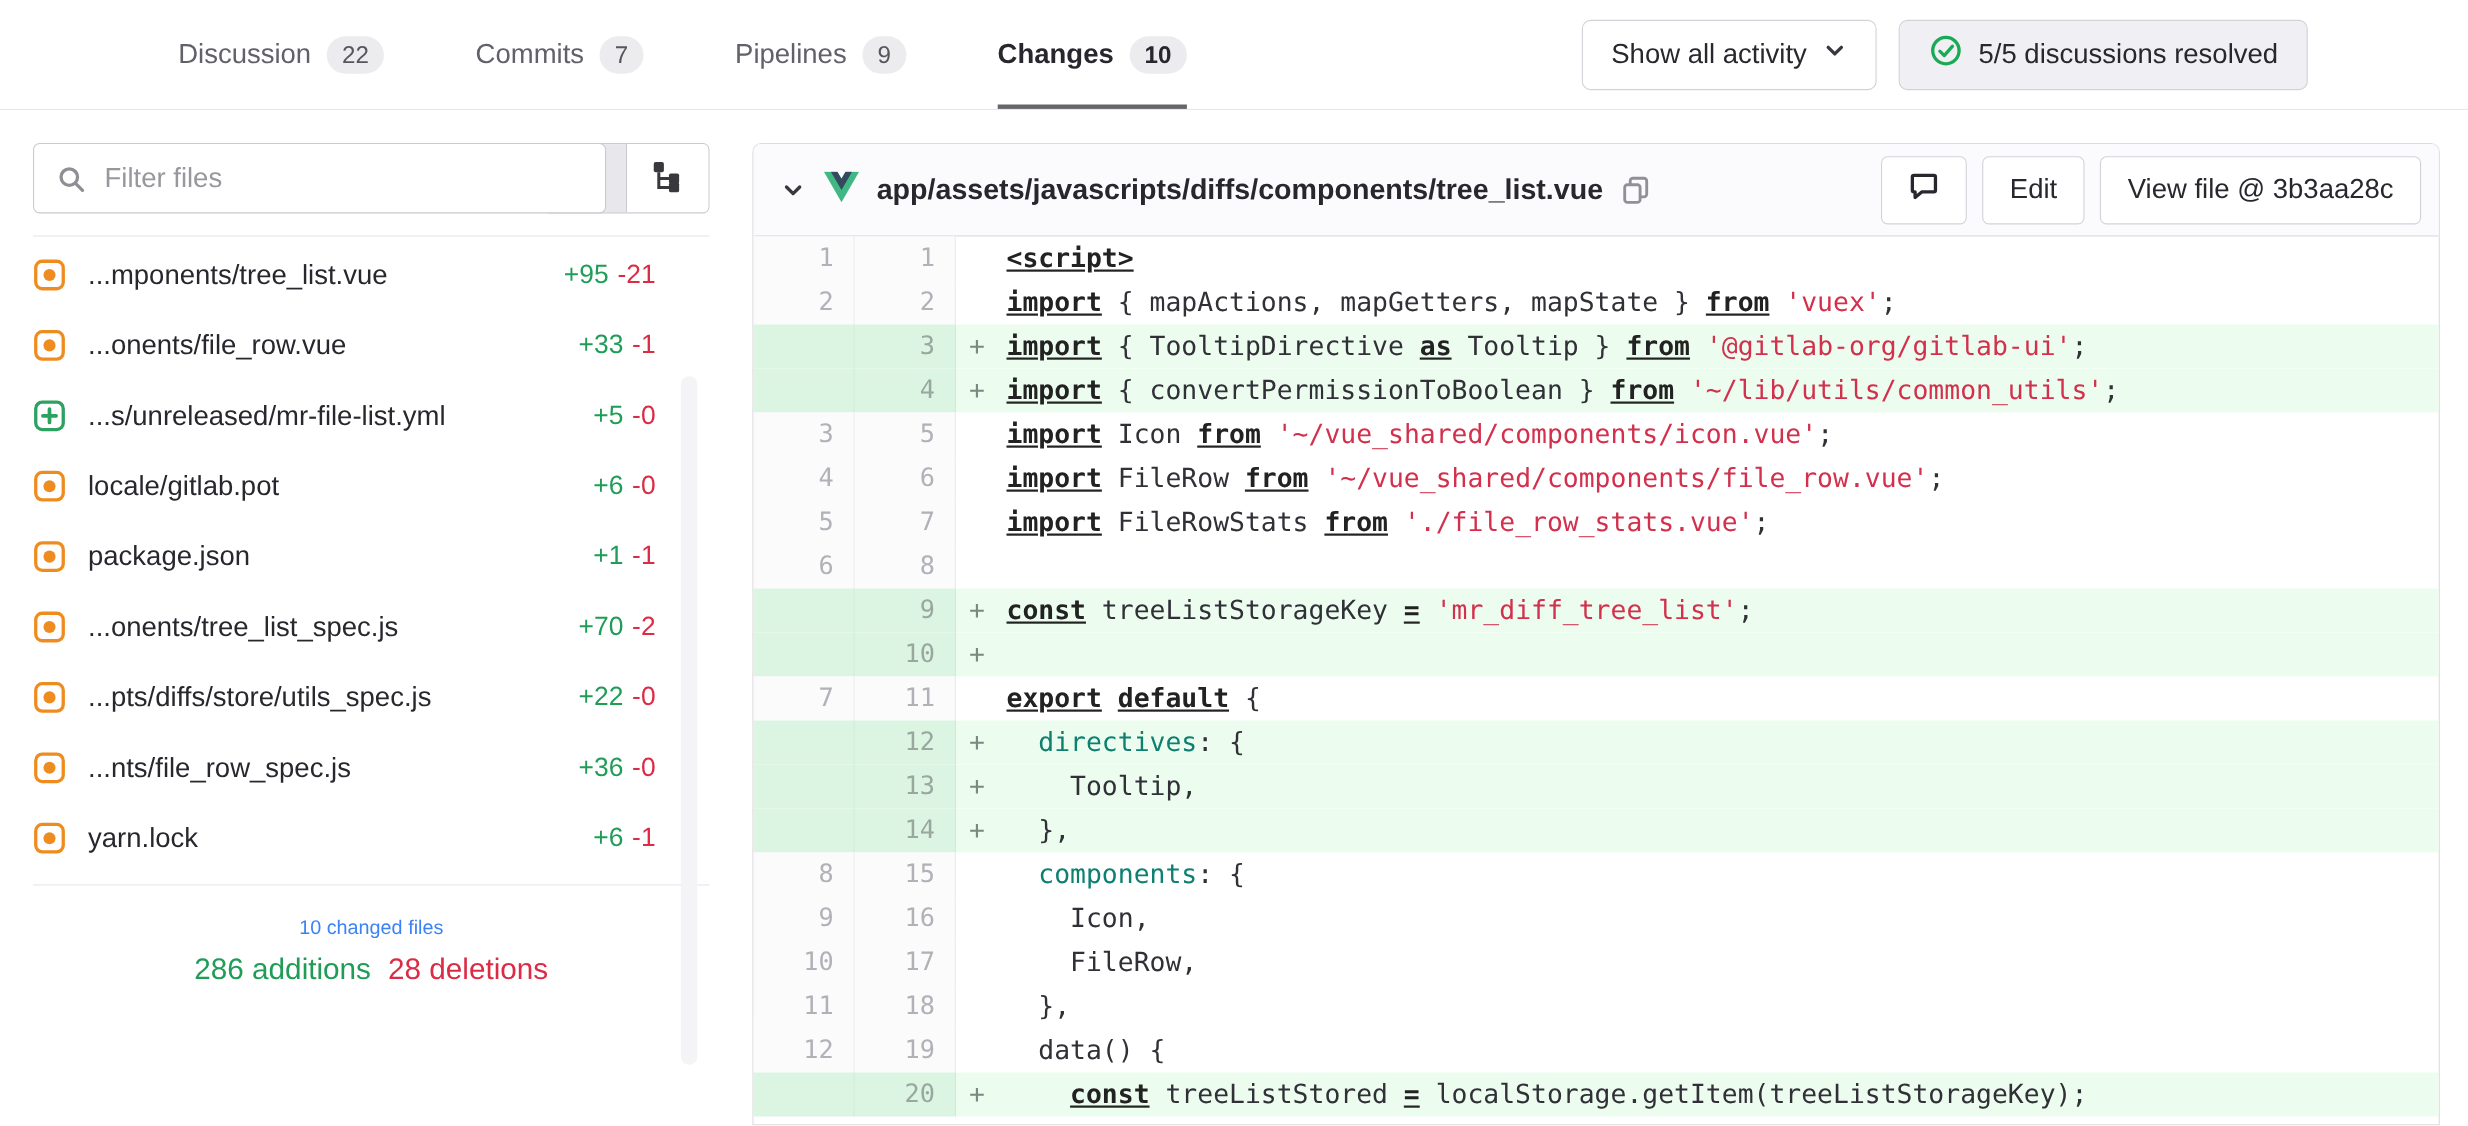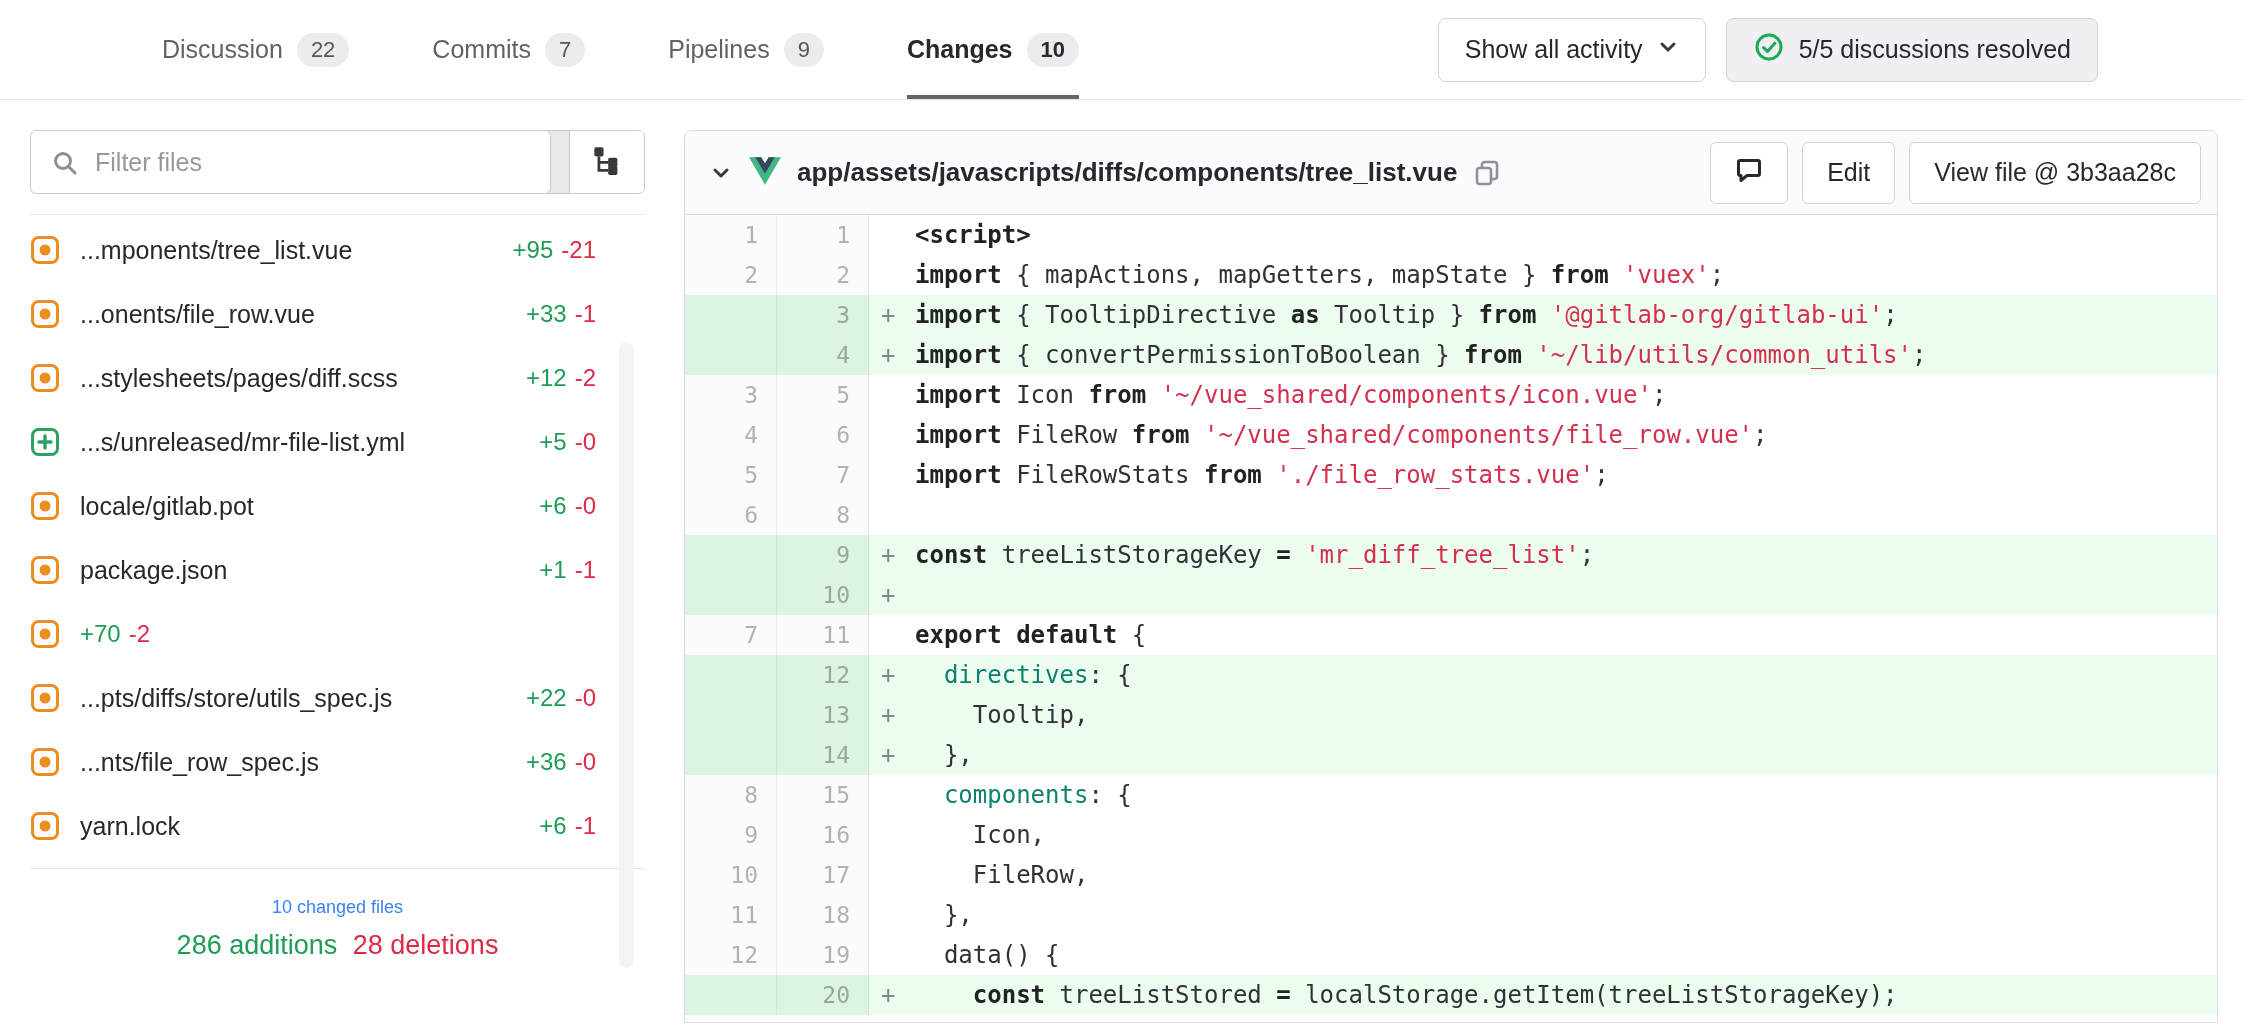--- a/index.html
+++ b/index.html
@@ -74,21 +74,21 @@
   
   .code { font-family:"DejaVu Sans Mono", monospace; font-size:24px; }
   .code-row { display:flex; height:40px; line-height:40px; }
   .num { width:92px; flex:none; text-align:right; padding-right:18px; color:#b2b1b7;
     background:#fbfbfc; font-size:23px; border-right:1px solid #ebebee; cursor:pointer; }
   .line { flex:1; position:relative; padding-left:46px; white-space:pre; color:#303036;
     overflow:hidden; }
   .sign { position:absolute; left:12px; color:#7b8a80; }
   .code-row.added .num { background:#dcf5e3; border-right-color:#c8ead2; color:#9aa79e; }
   .code-row.added .line { background:#ecfdf0; }
-  .tok-k { font-weight:700; color:#222; }
+  .tok-k { font-weight:700; color:#222;text-decoration:underline; }
   .tok-s { color:#d2304c; }
   .tok-p { color:#0d8070; }
 </style>
 </head>
 <body>
 
 <header class="topbar">
   <nav class="tabs">
     <div class="tab">
       <span>Discussion</span>
@@ -184,31 +184,20 @@
       <svg width="30" height="30" viewBox="0 0 30 30">
               <rect x="2.5" y="2.5" width="25" height="25" rx="6" fill="none" stroke="#ef8c1f" stroke-width="3"></rect>
               <circle cx="15" cy="15" r="5.5" fill="#ef8c1f"></circle>
             </svg>
     </span>
 
     <span class="fname">...onents/file_row.vue</span>
     <span class="fcounts"><span class="addc">+33</span><span class="delc">-1</span></span>
   </div>
 
-  <div class="file-row">
-    <span class="ficon mod">
-      <svg width="30" height="30" viewBox="0 0 30 30">
-              <rect x="2.5" y="2.5" width="25" height="25" rx="6" fill="none" stroke="#ef8c1f" stroke-width="3"></rect>
-              <circle cx="15" cy="15" r="5.5" fill="#ef8c1f"></circle>
-            </svg>
-    </span>
-
-    <span class="fname">...stylesheets/pages/diff.scss</span>
-    <span class="fcounts"><span class="addc">+12</span><span class="delc">-2</span></span>
-  </div>
 
   <div class="file-row">
 
     <span class="ficon add">
       <svg width="30" height="30" viewBox="0 0 30 30">
               <rect x="2.5" y="2.5" width="25" height="25" rx="6" fill="none" stroke="#2da160" stroke-width="3"></rect>
               <path d="M15 9v12M9 15h12" stroke="#2da160" stroke-width="3.4" stroke-linecap="round"></path>
             </svg>
     </span>
     <span class="fname">...s/unreleased/mr-file-list.yml</span>
@@ -240,20 +229,21 @@
   </div>
 
   <div class="file-row">
     <span class="ficon mod">
       <svg width="30" height="30" viewBox="0 0 30 30">
               <rect x="2.5" y="2.5" width="25" height="25" rx="6" fill="none" stroke="#ef8c1f" stroke-width="3"></rect>
               <circle cx="15" cy="15" r="5.5" fill="#ef8c1f"></circle>
             </svg>
     </span>
 
+    <span class="fname">...onents/tree_list_spec.js</span>
     <span class="fcounts"><span class="addc">+70</span><span class="delc">-2</span></span>
   </div>
 
   <div class="file-row">
     <span class="ficon mod">
       <svg width="30" height="30" viewBox="0 0 30 30">
               <rect x="2.5" y="2.5" width="25" height="25" rx="6" fill="none" stroke="#ef8c1f" stroke-width="3"></rect>
               <circle cx="15" cy="15" r="5.5" fill="#ef8c1f"></circle>
             </svg>
     </span>

